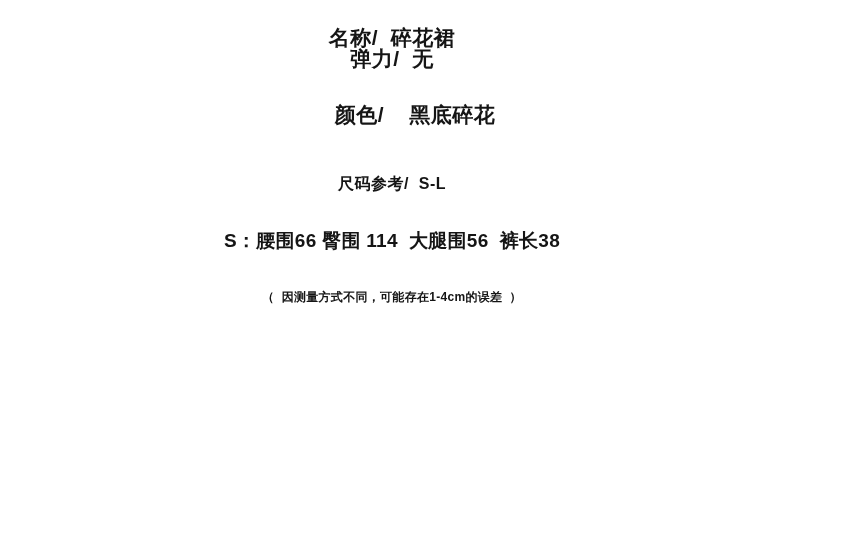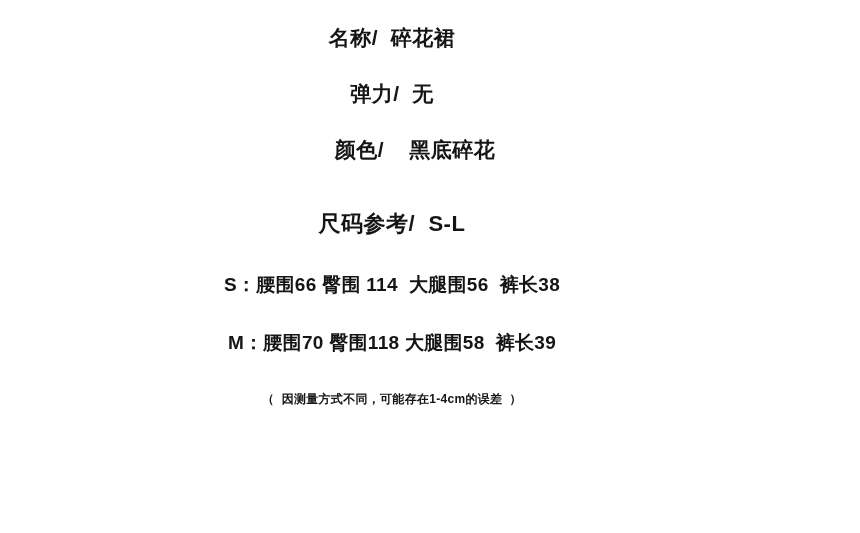--- a/index.html
+++ b/index.html
@@ -30,25 +30,25 @@
     text-align: center;
     white-space: pre;
     letter-spacing: 0.5px;
   }
   .attr-line {
     font-size: 21px;
     line-height: 1;
   }
   .attr-0 { margin-top: 27px; }
   .attr-1 { margin-top: 35px; }
-  .attr-2 { margin-top: 35px; }
+  .attr-2 { }
   .attr-3 { margin-top: 35px; margin-left: 46px; }
 
   .size-ref {
-    font-size: 22px;
+    font-size: 16px;
     font-weight: bold;
     margin-top: 49px;
     letter-spacing: 0.5px;
   }
   .size-row {
     font-size: 19px;
     font-weight: bold;
     margin-top: 32px;
     white-space: pre;
     letter-spacing: 0.3px;
@@ -71,18 +71,17 @@
 
 
   <div class="spec-line attr-line attr-2">弹力/  无</div>
 
   <div class="spec-line attr-line attr-3">颜色/    黑底碎花</div>
 
   <div class="spec-line size-ref">尺码参考/  S-L</div>
 
   <div class="spec-line size-row first">S：腰围66 臀围 114  大腿围56  裤长38</div>
 
-  <div class="spec-line size-row">M：腰围70 臀围118 大腿围58  裤长39</div>
 
 
   <div class="spec-line note">（  因测量方式不同，可能存在1-4cm的误差  ）</div>
 
 </div>
 
 </body></html>

